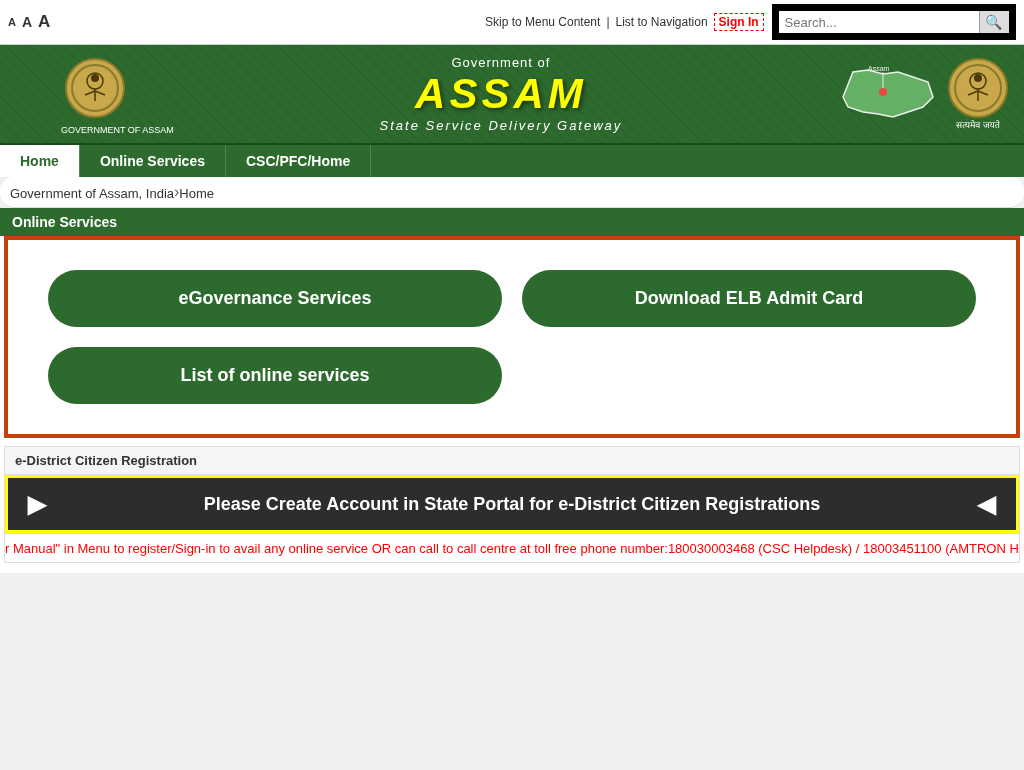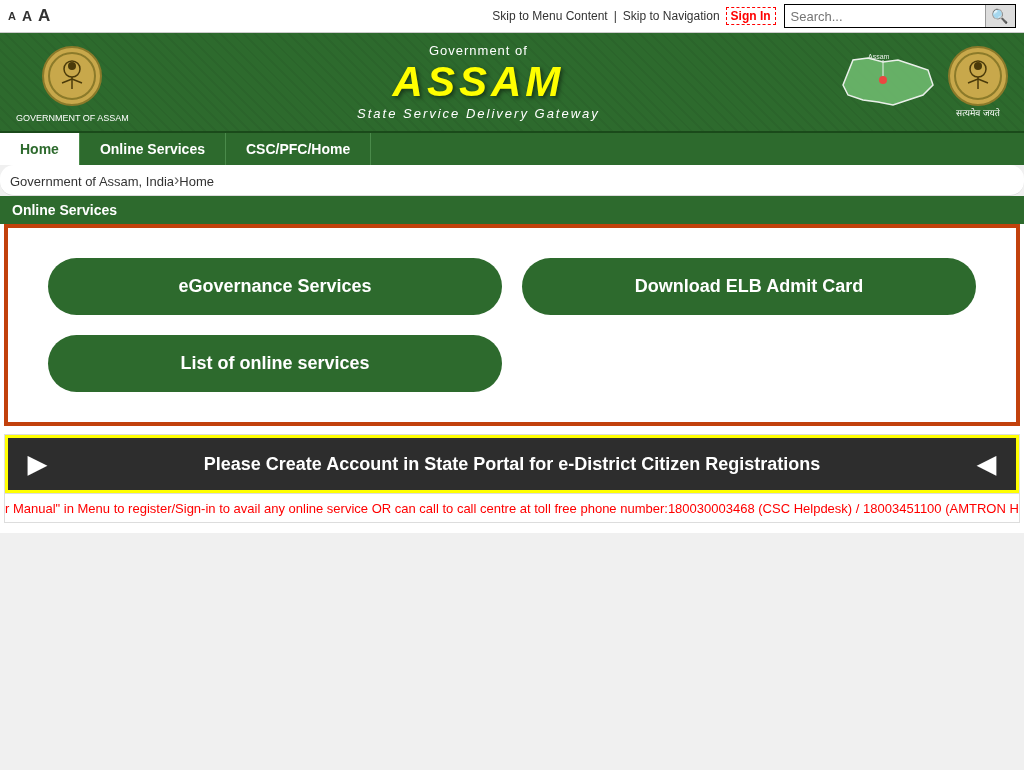--- a/index.html
+++ b/index.html
@@ -48,21 +48,21 @@
       color: red;
       font-weight: bold;
       border: 1px dashed red;
       padding: 1px 4px;
       cursor: pointer;
       font-size: 12px;
     }
     .search-box {
       display: flex;
       align-items: center;
-      border: 1px solid #000000;
+      border: 7px solid #000000;
       background: #fff;
     }
     .search-input {
       width: 200px;
       padding: 2px 6px;
       border: none;
       outline: none;
       font-size: 13px;
       color: #999;
     }
@@ -154,20 +154,21 @@
       border: 2px solid #8b7a2a;
       font-size: 8px;
       color: #2d4a1e;
       font-weight: bold;
     }
     .gov-assam-label {
       color: #fff;
       font-size: 9px;
       text-align: center;
       margin-top: 2px;
+      margin-left: 45px;
     }
     .satyameva-label {
       color: #fff;
       font-size: 9px;
       text-align: center;
     }
     .header-logo-group {
       display: flex;
       flex-direction: column;
       align-items: center;
@@ -306,21 +307,21 @@
 
 <div class="top-bar">
   <div class="font-size-controls">
     <button class="font-btn small">A</button>
     <button class="font-btn medium">A</button>
     <button class="font-btn large">A</button>
   </div>
   <div class="top-links">
     <a>Skip to Menu Content</a>
     <span>|</span>
-    <a>Skip to Navigation</a>
+    <a>List to Navigation</a>
     <span class="sign-in-link">Sign In</span>
   </div>
   <div class="search-box">
     <input type="text" class="search-input" placeholder="Search..." style="">
     <button class="search-btn">
       <span class="search-icon-unicode">🔍</span>
     </button>
   </div>
 </div>
 
@@ -387,20 +388,21 @@
 
   <div class="section-header">Online Services</div>
 
   <div class="services-grid">
     <button class="service-btn">eGovernance Services</button>
     <button class="service-btn">Download ELB Admit Card</button>
     <button class="service-btn">List of online services</button>
   </div>
 
   <div class="edistrict-section">
+    <div class="edistrict-header">e-District Citizen Registration</div>
     <div class="edistrict-banner">
       <span class="banner-arrow">▶</span>
       <span>Please Create Account in State Portal for e-District Citizen Registrations</span>
       <span class="banner-arrow">◀</span>
     </div>
     <div class="ticker-bar">
       <span class="ticker-text">r Manual" in Menu to register/Sign-in to avail any online service OR can call to call centre at toll free phone number:180030003468 (CSC Helpdesk) / 18003451100 (AMTRON He</span>
     </div>
   </div>
 

